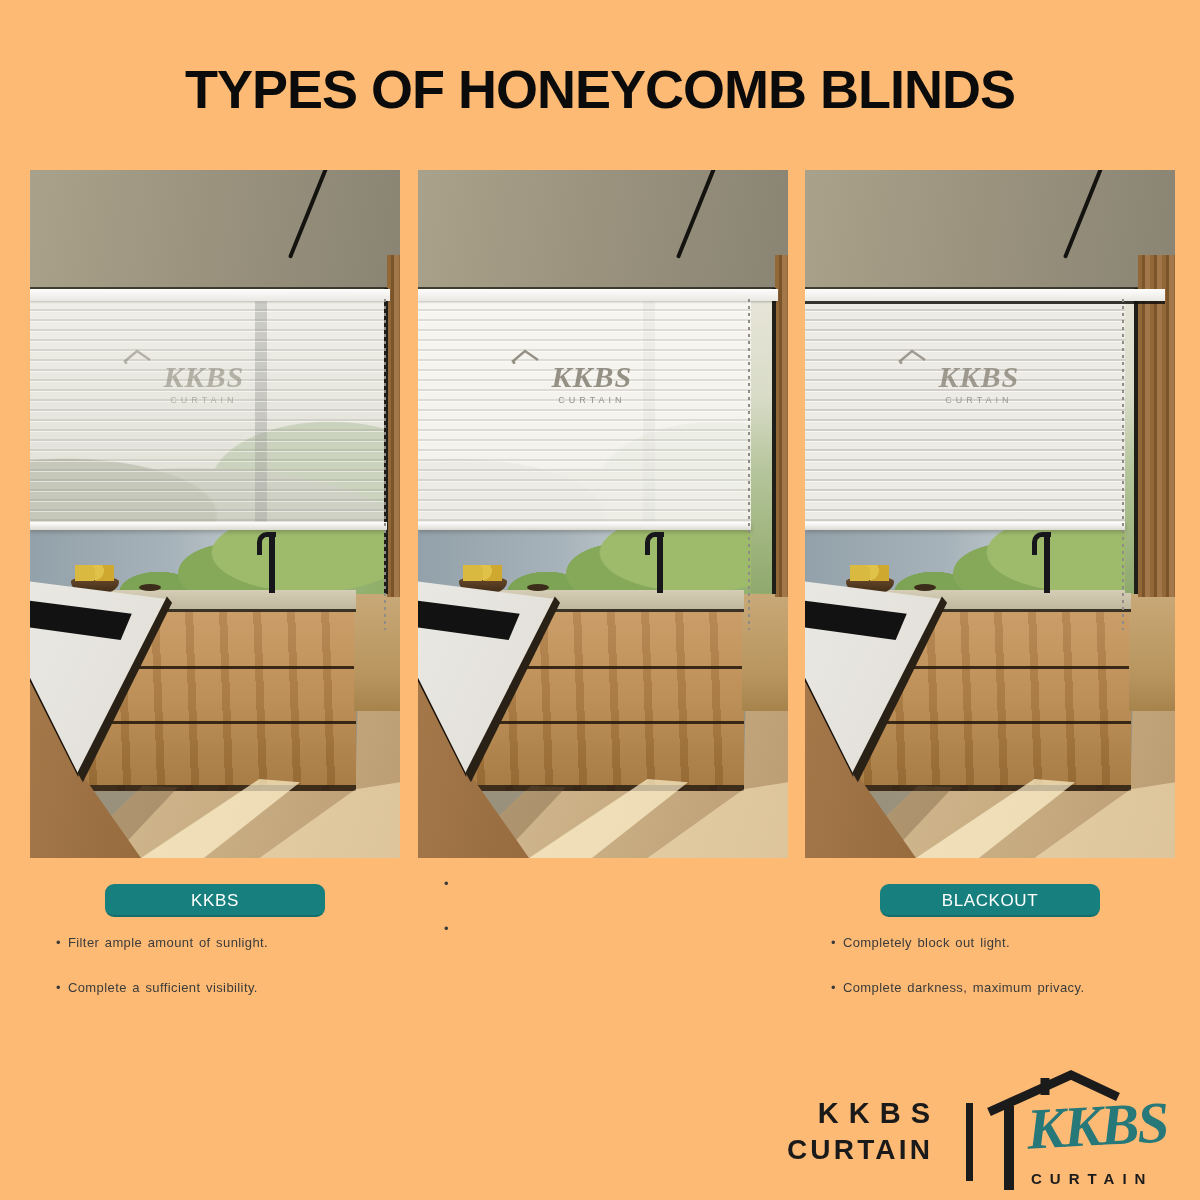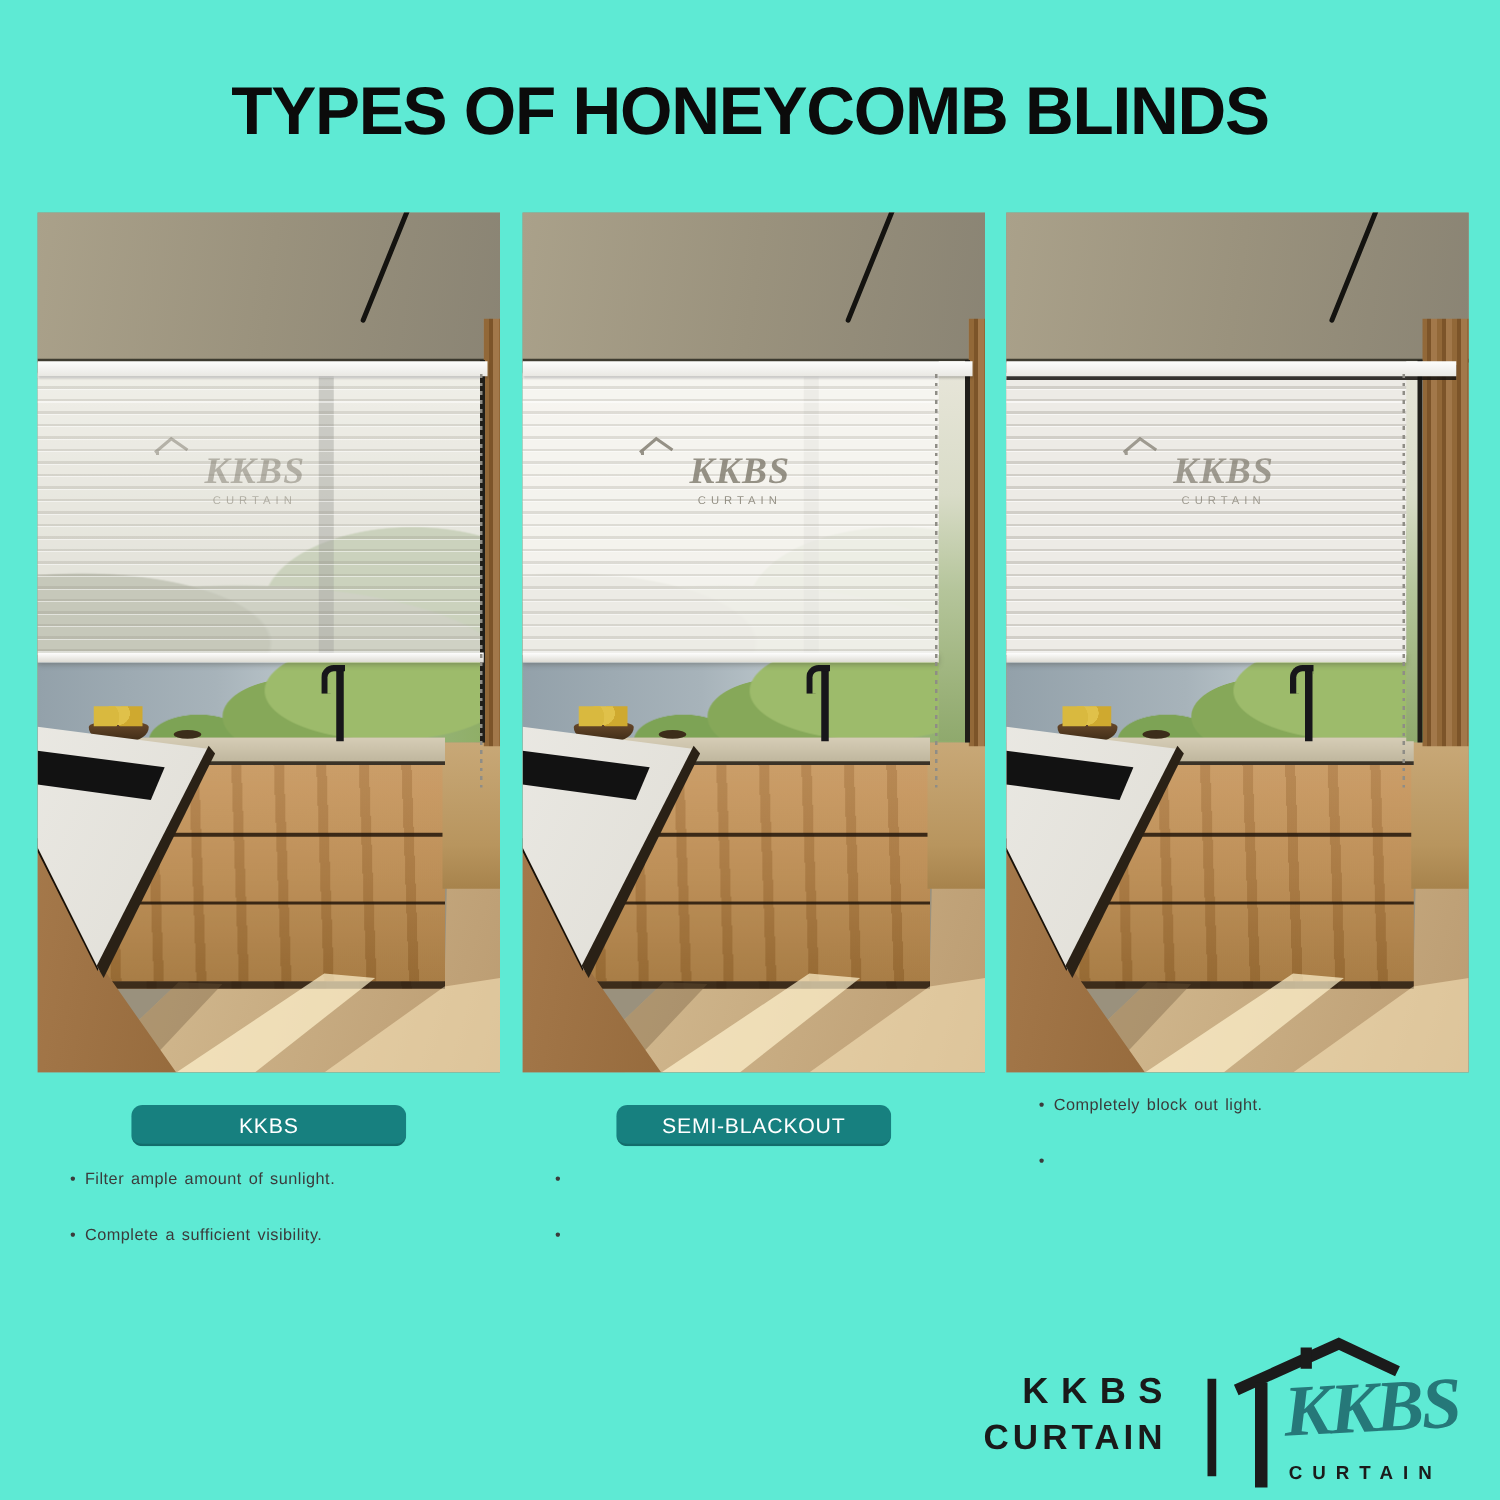--- a/index.html
+++ b/index.html
@@ -1,16 +1,16 @@
 <!DOCTYPE html>
 <html><head>
 <meta charset="utf-8">
 <style>
   html,body{margin:0;padding:0;background:#ffffff;}
-  .canvas{position:relative;width:1200px;height:1200px;background:#5eead4;overflow:hidden;
+  .canvas{position:relative;width:1200px;height:1200px;background:#fdba74;overflow:hidden;
           font-family:"Liberation Sans", sans-serif;
           --teal:#17807f; --logo-teal:#267879;}
 
   
   .title{position:absolute;top:58px;left:0;width:100%;text-align:center;
          font-size:54px;font-weight:bold;letter-spacing:-1px;color:#0b0b0b;}
 
   
   .col{position:absolute;top:170px;width:370px;}
   .col.c0{left:30px}.col.c1{left:418px}.col.c2{left:805px}
@@ -222,21 +222,20 @@
     <div class="sun1"></div>
     <div class="sun2"></div>
     <div class="floor-shadow"></div>
     <div class="island-base"></div>
     <div class="island-gap"></div>
     <div class="island-top"></div>
     <div class="island-seam"></div>
     <div class="sink"></div>
   </div>
 </div>
-    <div class="pill">SEMI-BLACKOUT</div>
     <div class="col-text">
       <div class="bullet">
         <span class="bullet-char">•</span>
       </div>
       <div class="bullet">
         <span class="bullet-char">•</span>
       </div>
     </div>
   </div>
 
@@ -273,27 +272,29 @@
     <div class="sun1"></div>
     <div class="sun2"></div>
     <div class="floor-shadow"></div>
     <div class="island-base"></div>
     <div class="island-gap"></div>
     <div class="island-top"></div>
     <div class="island-seam"></div>
     <div class="sink"></div>
   </div>
 </div>
+    <div class="pill">BLACKOUT</div>
     <div class="col-text">
       <div class="bullet">
         <span class="bullet-char">•</span>
         <span class="bullet-text">Completely block out light.</span>
       </div>
       <div class="bullet">
         <span class="bullet-char">•</span>
+        <span class="bullet-text">Complete darkness, maximum privacy.</span>
       </div>
     </div>
   </div>
 
   <div class="wordmark">
     <span class="l1">KKBS</span>
     <span class="l2">CURTAIN</span>
   </div>
   <div class="logo-divider"></div>
   <div class="logo-mark">

